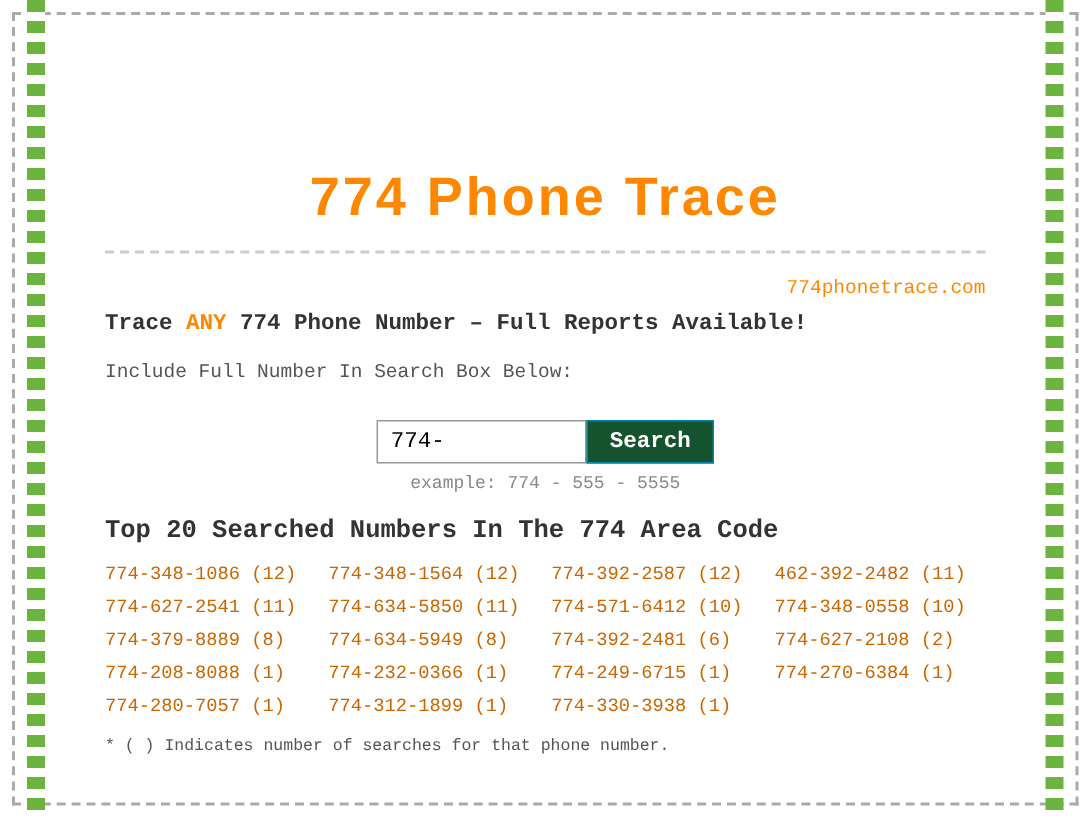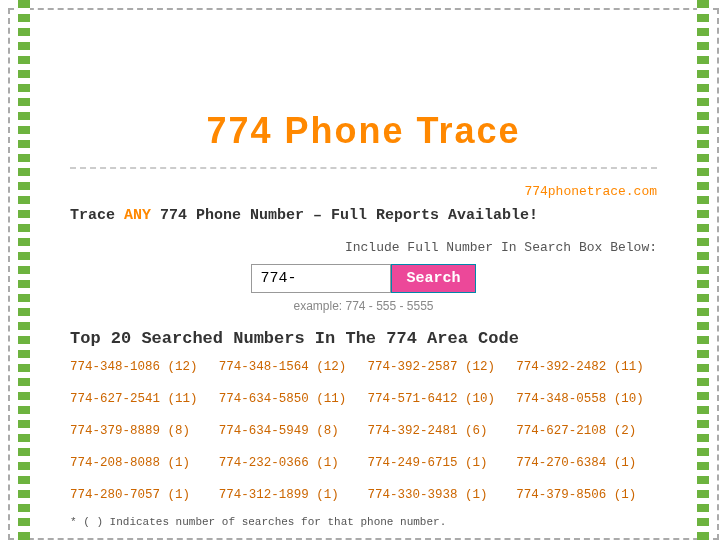--- a/index.html
+++ b/index.html
@@ -64,69 +64,69 @@
       font-size: 15px;
       font-weight: bold;
       color: #333;
       margin-bottom: 16px;
       font-family: 'Courier New', Courier, monospace;
     }
     .tagline .any {
       color: #ff8800;
     }
     .search-label {
-      text-align: right;
+      text-align: left;
       font-size: 13px;
       color: #555;
-      margin-bottom: 9px;
+      margin-bottom: 25px;
       font-family: 'Courier New', Courier, monospace;
     }
     .search-row {
       display: flex;
       justify-content: center;
       align-items: center;
       margin-bottom: 6px;
       gap: 0;
     }
     .search-input {
       border: 1px solid #999;
       padding: 5px 8px;
       font-size: 15px;
       width: 140px;
       font-family: 'Courier New', Courier, monospace;
       outline: none;
     }
     .search-button {
-      background: #ec4899;
+      background: #14532d;
       color: #fff;
       border: 1px solid #0088aa;
       padding: 5px 14px;
       font-size: 15px;
       font-family: 'Courier New', Courier, monospace;
       cursor: pointer;
       font-weight: bold;
     }
     .example-text {
       text-align: center;
       font-size: 12px;
       color: #888;
       margin-bottom: 16px;
-      font-family: Liberation Sans, sans-serif;
+      font-family: Liberation Mono, monospace;
     }
     .section-title {
       font-size: 17px;
       font-weight: bold;
       color: #333;
       margin-bottom: 12px;
       font-family: Liberation Mono, monospace;
     }
     .numbers-grid {
       display: grid;
       grid-template-columns: repeat(4, 1fr);
-      gap: 18px 8px;
+      gap: 8px 8px;
       margin-bottom: 14px;
     }
     .number-link {
       color: #cc6600;
       text-decoration: none;
       font-size: 12.5px;
       font-family: 'Courier New', Courier, monospace;
       white-space: nowrap;
     }
     .footnote {
@@ -167,33 +167,32 @@
   </div>
 
   <p class="example-text">example: 774 - 555 - 5555</p>
 
   <h2 class="section-title">Top 20 Searched Numbers In The 774 Area Code</h2>
 
   <div class="numbers-grid" id="numbers-grid">
   <a href="#" class="number-link">774-348-1086 (12)</a>
       <a href="#" class="number-link">774-348-1564 (12)</a>
       <a href="#" class="number-link">774-392-2587 (12)</a>
-      <a href="#" class="number-link">774-392-2482 (11)</a>
+      <a href="#" class="number-link">462-392-2482 (11)</a>
       <a href="#" class="number-link">774-627-2541 (11)</a>
       <a href="#" class="number-link">774-634-5850 (11)</a>
       <a href="#" class="number-link">774-571-6412 (10)</a>
       <a href="#" class="number-link">774-348-0558 (10)</a>
       <a href="#" class="number-link">774-379-8889 (8)</a>
       <a href="#" class="number-link">774-634-5949 (8)</a>
       <a href="#" class="number-link">774-392-2481 (6)</a>
       <a href="#" class="number-link">774-627-2108 (2)</a>
       <a href="#" class="number-link">774-208-8088 (1)</a>
       <a href="#" class="number-link">774-232-0366 (1)</a>
       <a href="#" class="number-link">774-249-6715 (1)</a>
       <a href="#" class="number-link">774-270-6384 (1)</a>
       <a href="#" class="number-link">774-280-7057 (1)</a>
       <a href="#" class="number-link">774-312-1899 (1)</a>
       <a href="#" class="number-link">774-330-3938 (1)</a>
-      <a href="#" class="number-link">774-379-8506 (1)</a>
     </div>
 
   <p class="footnote">* ( ) Indicates number of searches for that phone number.</p>
 </div>
 
 </body></html>

